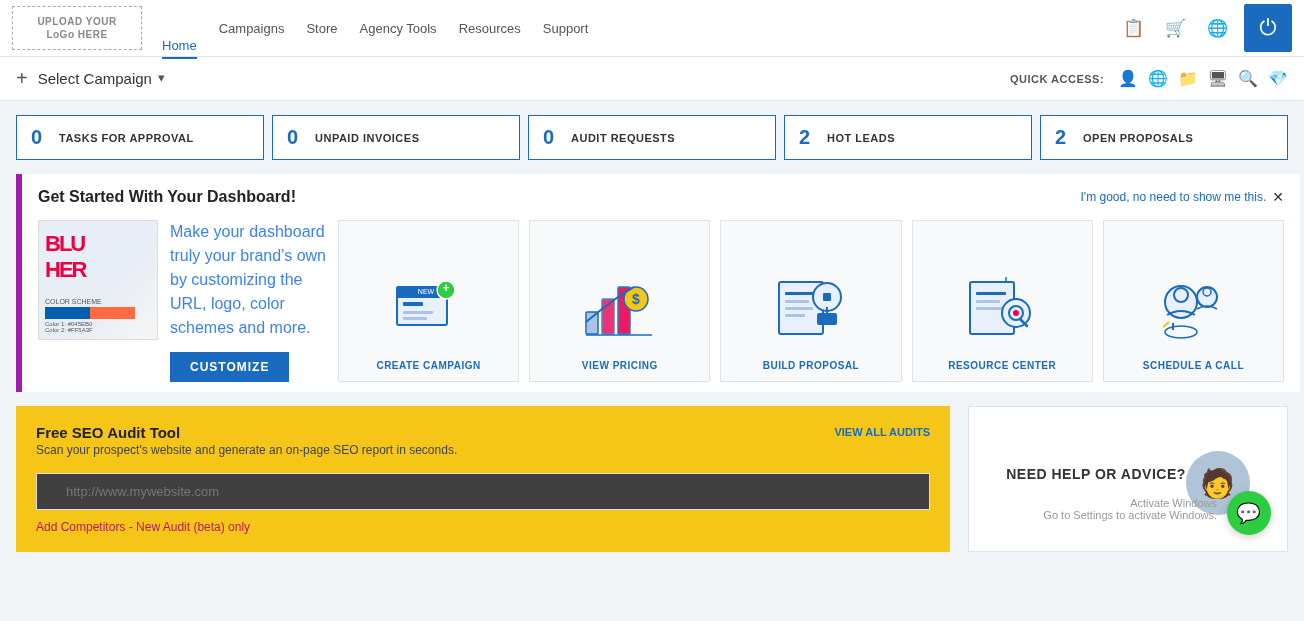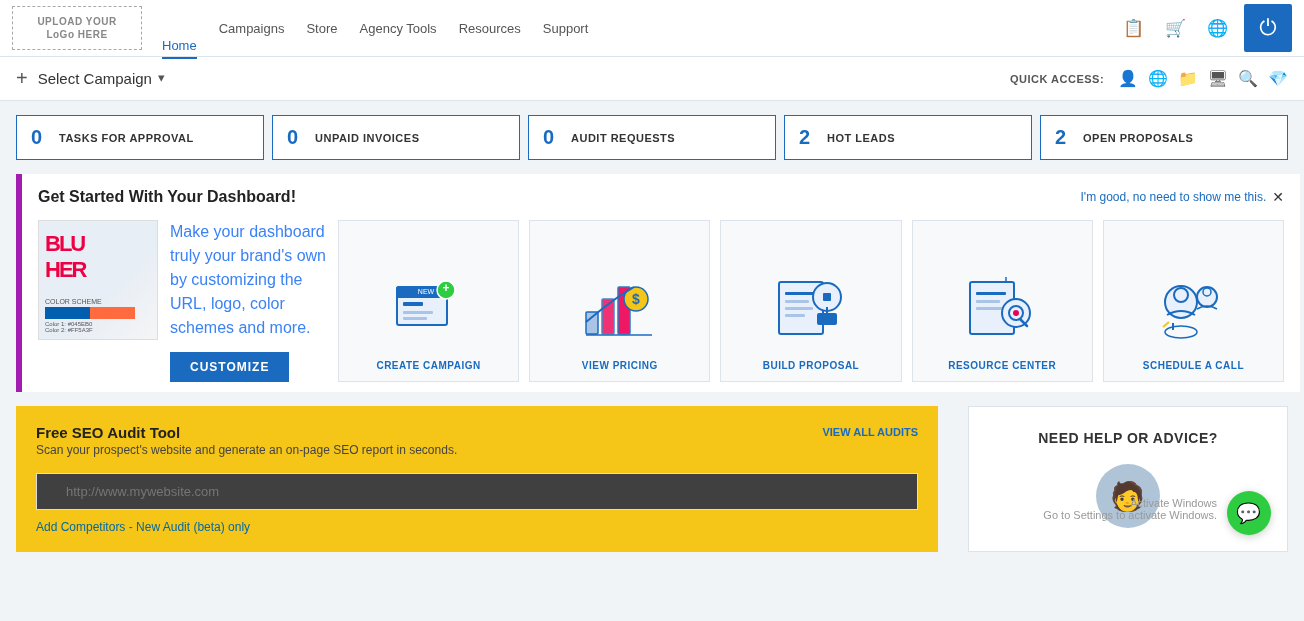--- a/index.html
+++ b/index.html
@@ -279,21 +279,21 @@
       font-weight: bold;
       color: #1a6bbf;
       letter-spacing: 0.5px;
       text-align: center;
       text-transform: uppercase;
     }
 
     
     .bottom-section {
       display: flex;
-      gap: 16px;
+      gap: 4px;
       padding: 0 16px 16px 16px;
     }
     .seo-audit-panel {
       flex: 1;
       background: #f5c518;
       padding: 18px 20px;
       margin-right: 14px;
     }
     .seo-header {
       display: flex;
@@ -327,30 +327,30 @@
       border: 1px solid #ddd;
       background: #404040;
       color: #999;
       margin-top: 10px;
       outline: none;
     }
     .seo-link {
       display: inline-block;
       margin-top: 10px;
       font-size: 12px;
-      color: #0369a1;
+      color: #be185d;
       cursor: pointer;
     }
 
     .help-panel {
       width: 320px;
       flex-shrink: 0;
       background: #fff;
       display: flex;
-      flex-direction: column;
+      flex-direction: row;
       align-items: center;
       justify-content: center;
       padding: 20px;
       border: 1px solid #dde3ea;
       position: relative;
     }
     .help-title {
       font-size: 14px;
       font-weight: bold;
       color: #333;

